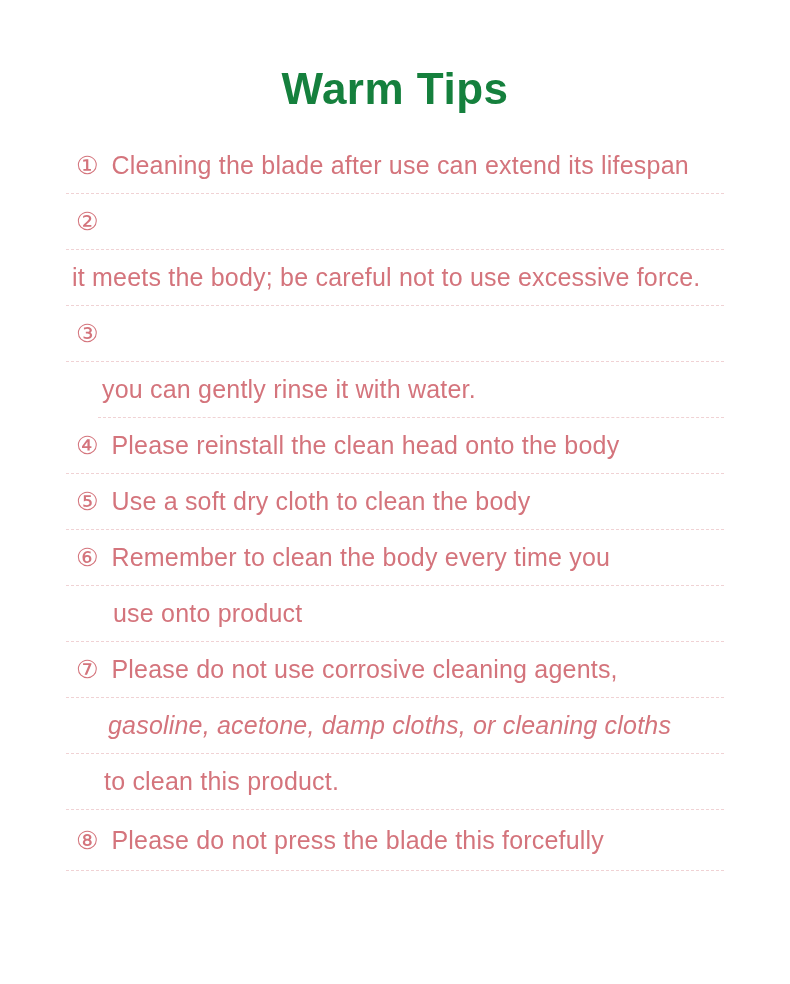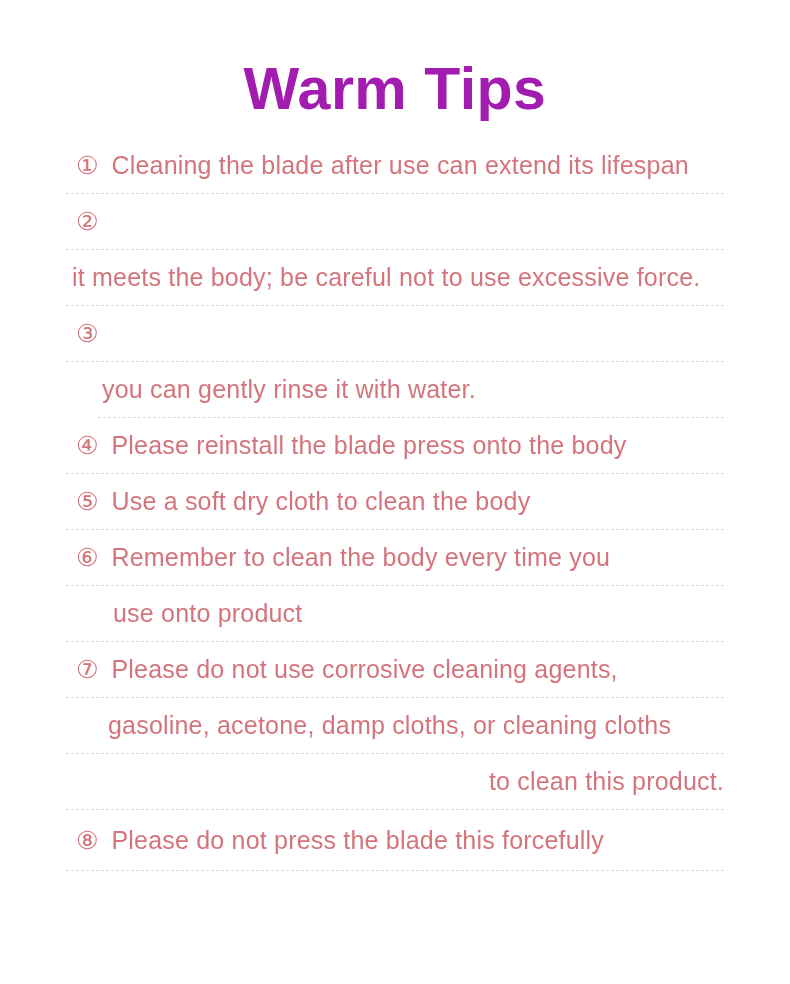--- a/index.html
+++ b/index.html
@@ -11,23 +11,23 @@
     width: 790px;
     height: 984px;
     overflow: hidden;
     font-family: "Liberation Sans", "DejaVu Sans", sans-serif;
   }
   .page-title {
     margin: 64px 0 9px 0;
     height: 50px;
     line-height: 50px;
     text-align: center;
-    font-size: 59px;
+    font-size: 44px;
     font-weight: 700;
-    color: #a21caf;
+    color: #15803d;
     letter-spacing: 0.5px;
   }
   .tips-list {
     margin: 24px 66px 0 66px; 
   }
   .tip-row {
     height: 55px;
     display: flex;
     align-items: center;
     border-bottom: 1px dashed #f0d2d4;
@@ -46,22 +46,22 @@
     color: #d4747c;
   }
   .tip-text {
     letter-spacing: 0.2px;
   }
   
   .ind-marker { padding-left: 10px; }
   .ind-a { padding-left: 6px; }   
   .ind-b { padding-left: 4px; margin-left: 32px; }   
   .ind-c { padding-left: 47px; }  
-  .ind-d { padding-left: 42px; }  
-  .ind-e { padding-left: 38px; justify-content: flex-end; }  
+  .ind-d { padding-left: 42px; font-style: italic; }  
+  .ind-e { padding-left: 38px; }  
 </style>
 </head>
 <body>
 
 <h1 class="page-title">Warm Tips</h1>
 
 <div class="tips-list">
 
   <div class="tip-row ind-marker">
     <span class="tip-marker">①</span>
@@ -80,21 +80,21 @@
     <span class="tip-marker">③</span>
   </div>
 
 
   <div class="tip-row ind-b">
     <span class="tip-text">you can gently rinse it with water.</span>
   </div>
 
   <div class="tip-row ind-marker">
     <span class="tip-marker">④</span>
-    <span class="tip-text">Please reinstall the blade press onto the body</span>
+    <span class="tip-text">Please reinstall the clean head onto the body</span>
   </div>
 
   <div class="tip-row ind-marker">
     <span class="tip-marker">⑤</span>
     <span class="tip-text">Use a soft dry cloth to clean the body</span>
   </div>
 
   <div class="tip-row ind-marker">
     <span class="tip-marker">⑥</span>
     <span class="tip-text">Remember to clean the body every time you</span>

